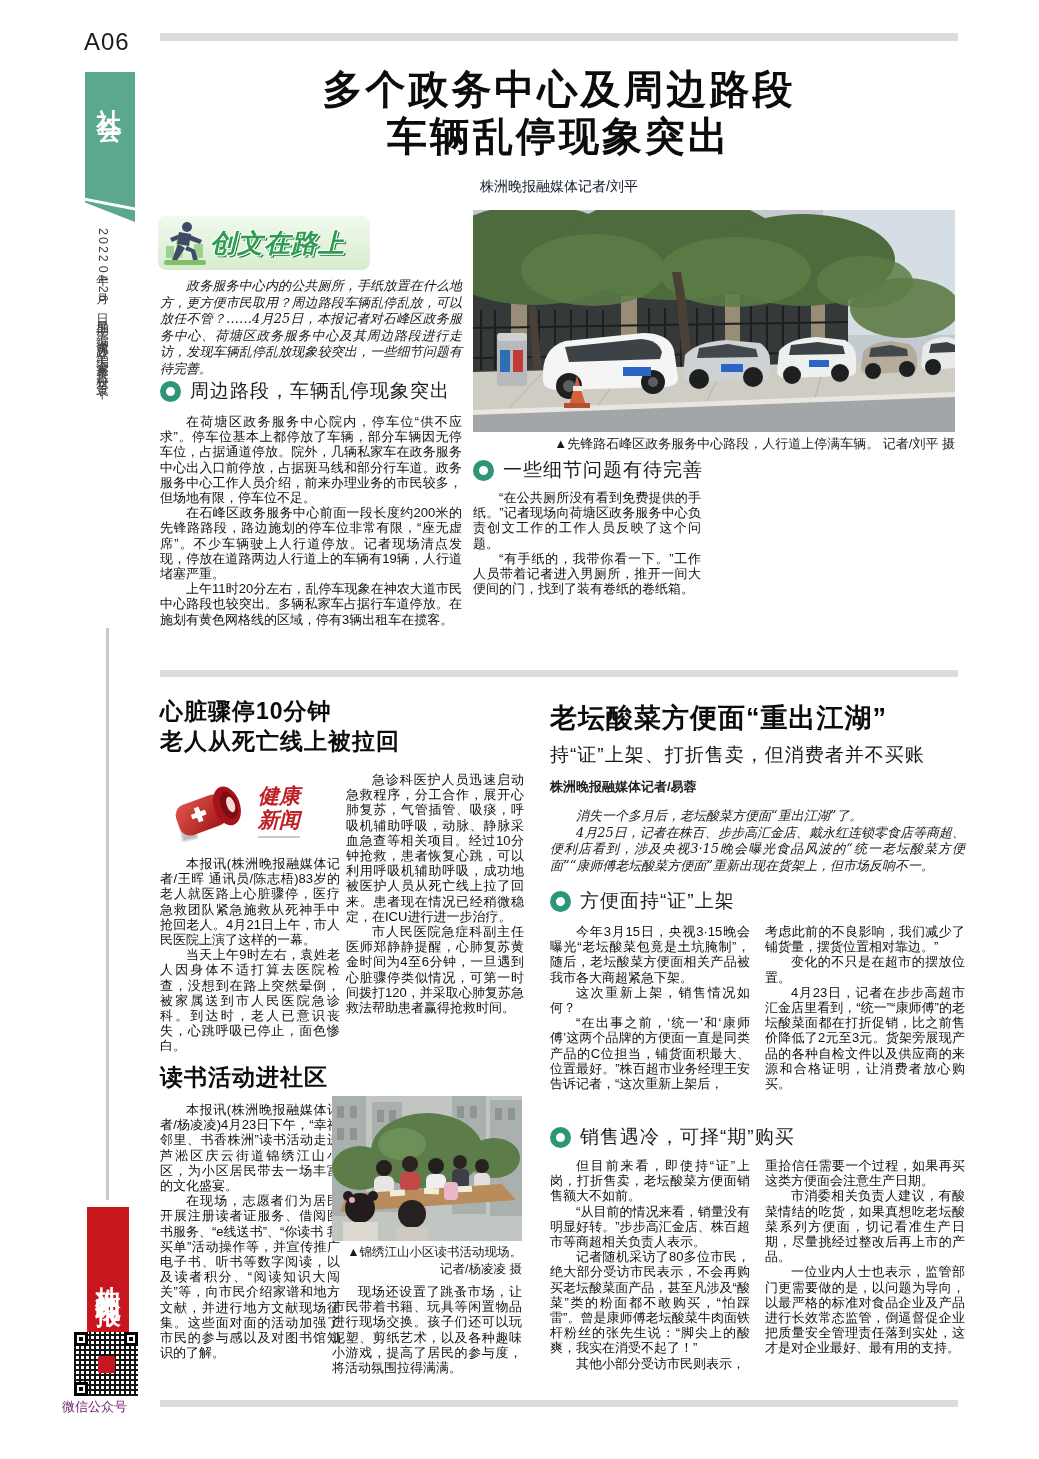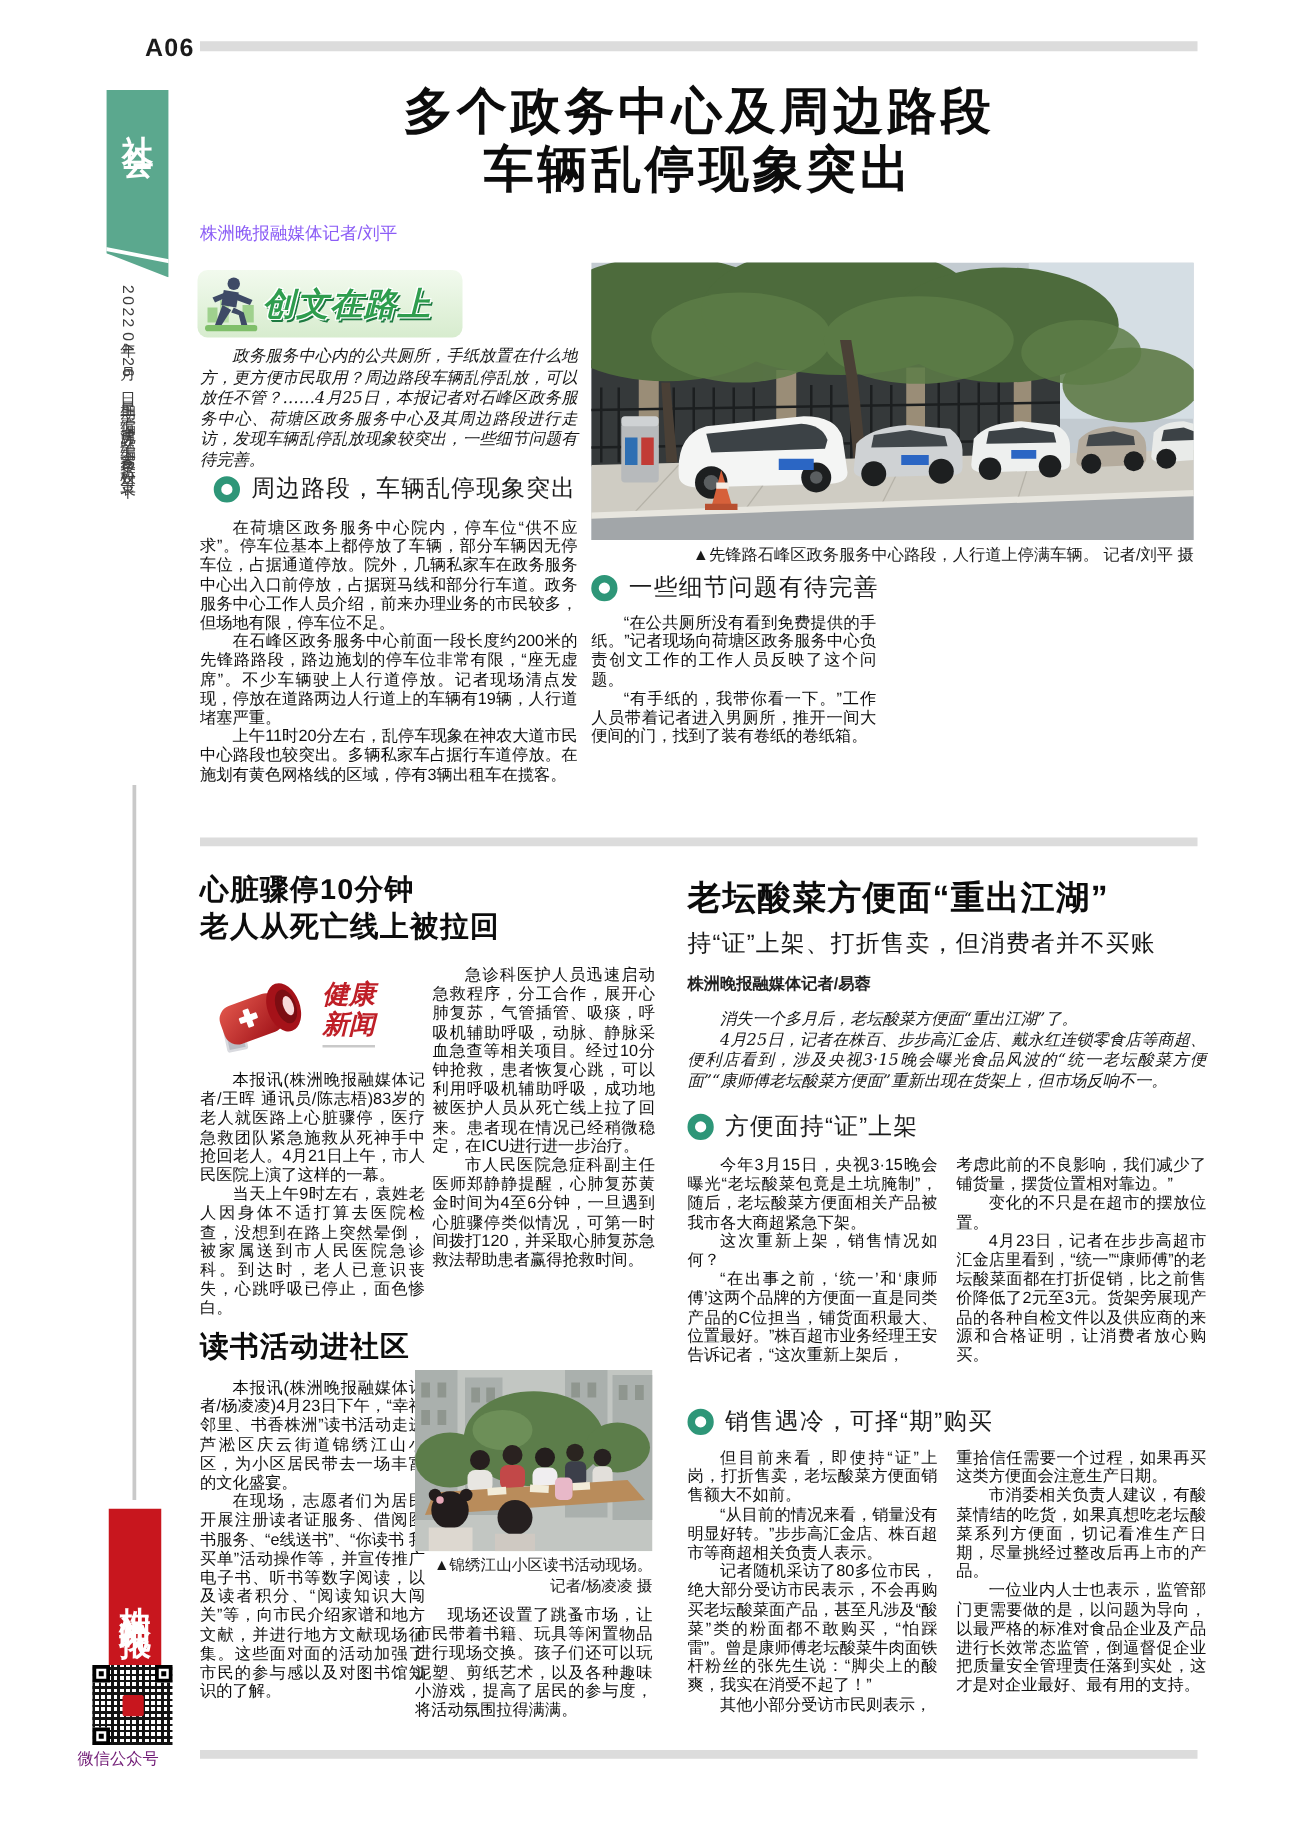--- a/index.html
+++ b/index.html
@@ -1,41 +1,41 @@
 <!DOCTYPE html>
 <html><head>
 <meta charset="utf-8">
 <style>
   html,body{margin:0;padding:0;background:#ffffff;}
   .page{position:relative;width:1039px;height:1459px;background:#fff;overflow:hidden;
         font-family:"Liberation Sans","DejaVu Sans",sans-serif;color:#111;}
   .abs{position:absolute;}
   .bar{background:#dcdcdc;}
   
-  .pageno{font-size:20px;font-weight:bold;color:#1b1b1b;letter-spacing:1px;margin-left:32px;}
+  .pageno{font-size:24px;font-weight:normal;color:#1b1b1b;letter-spacing:1px;}
   .ribbon{background:#5ba88e;clip-path:polygon(0 0,100% 0,100% 100%,0 87%);}
   .ribbon .slash{position:absolute;left:-8px;bottom:16px;width:140%;border-top:3px solid #fff;transform:rotate(11deg);}
   .ribbon .rtxt{position:absolute;top:16px;left:50%;transform:translateX(-50%);
         writing-mode:vertical-rl;color:#fff;font-size:25px;font-weight:bold;letter-spacing:10px;}
   .vert{writing-mode:vertical-rl;}
   .daterail{font-size:12.5px;color:#3c3c3c;letter-spacing:2px;line-height:1;}
   .vline{width:3px;background:#c9c9c9;}
   .redlogo{background:#c8161e;display:flex;align-items:center;justify-content:center;}
   .redlogo span{writing-mode:vertical-rl;color:#fff;font-weight:bold;font-size:25px;letter-spacing:6px;
         font-family:"DejaVu Serif","Liberation Serif",serif;}
   .qr{background:
         repeating-linear-gradient(0deg,#141414 0 2px,transparent 2px 5px),
         repeating-linear-gradient(90deg,#141414 0 2px,#fff 2px 5px);}
   .qr .f{position:absolute;width:14px;height:14px;background:#fff;border:3px solid #000;box-sizing:border-box;}
   .qr .f::after{content:"";position:absolute;inset:2px;background:#000;}
   .qr .stamp{position:absolute;left:24px;top:24px;width:17px;height:17px;background:#c8161e;border-radius:2px;}
   .wechat{font-size:13px;color:#701a75;}
   
   .headline{font-size:40px;font-weight:bold;letter-spacing:3px;line-height:1.18;text-align:center;color:#0c0c0c;}
-  .byline{font-size:14px;text-align:left;color:#8b5cf6;}
+  .byline{font-size:14px;text-align:center;color:#0f172a;}
   
   .banner{background:linear-gradient(#f2faee,#d7ecce);border-radius:8px;display:flex;align-items:center;gap:4px;padding:2px 6px;box-sizing:border-box;}
   .banner .btxt{font-size:26px;font-weight:bold;font-style:italic;color:#2f9d4e;letter-spacing:1px;
         text-shadow:-1px -1px 0 #fff,1px -1px 0 #fff,-1px 1px 0 #fff,1px 1px 0 #fff,2px 2px 0 #1c7a40;}
   
   .intro{font-family:"DejaVu Serif","Liberation Serif",serif;font-style:italic;font-size:13px;line-height:16.5px;color:#151515;}
   .intro p{margin:0;text-indent:2em;text-align:justify;}
   
   .sechead{display:flex;align-items:center;gap:9px;font-size:19px;color:#1c1c1c;letter-spacing:1px;}
   .ring{width:21px;height:21px;box-sizing:border-box;border:6px solid #2e9678;border-radius:50%;background:#fff;flex:0 0 auto;}
@@ -108,21 +108,21 @@
       <rect x="0" y="40" width="42" height="5" rx="2.5" fill="#7fbf6a"></rect>
     </svg>
     <span class="btxt">创文在路上</span>
   </div>
 
   <div class="abs intro cont" style="left:160px;top:278px;width:302px;height:102px;">
       <p>政务服务中心内的公共厕所，手纸放置在什么地方，更方便市民取用？周边路段车辆乱停乱放，可以放任不管？……4月25日，本报记者对石峰区政务服务中心、荷塘区政务服务中心及其周边路段进行走访，发现车辆乱停乱放现象较突出，一些细节问题有待完善。</p>
     </div>
   <style>.intro.cont p:first-child{text-indent:2em;}</style>
 
-  <div class="abs sechead" style="left:171px;top:378px;">
+  <div class="abs sechead" style="left:160px;top:378px;">
     <span class="ring"></span>
     <span>周边路段，车辆乱停现象突出</span>
   </div>
   <div class="abs body" style="left:160px;top:414px;width:302px;height:256px;">
       <p>在荷塘区政务服务中心院内，停车位“供不应求”。停车位基本上都停放了车辆，部分车辆因无停车位，占据通道停放。院外，几辆私家车在政务服务中心出入口前停放，占据斑马线和部分行车道。政务服务中心工作人员介绍，前来办理业务的市民较多，但场地有限，停车位不足。</p>
       <p>在石峰区政务服务中心前面一段长度约200米的先锋路路段，路边施划的停车位非常有限，“座无虚席”。不少车辆驶上人行道停放。记者现场清点发现，停放在道路两边人行道上的车辆有19辆，人行道堵塞严重。</p>
       <p>上午11时20分左右，乱停车现象在神农大道市民中心路段也较突出。多辆私家车占据行车道停放。在施划有黄色网格线的区域，停有3辆出租车在揽客。</p>
     </div>
 
   <div class="abs" style="left:473px;top:210px;width:482px;height:222px;">

